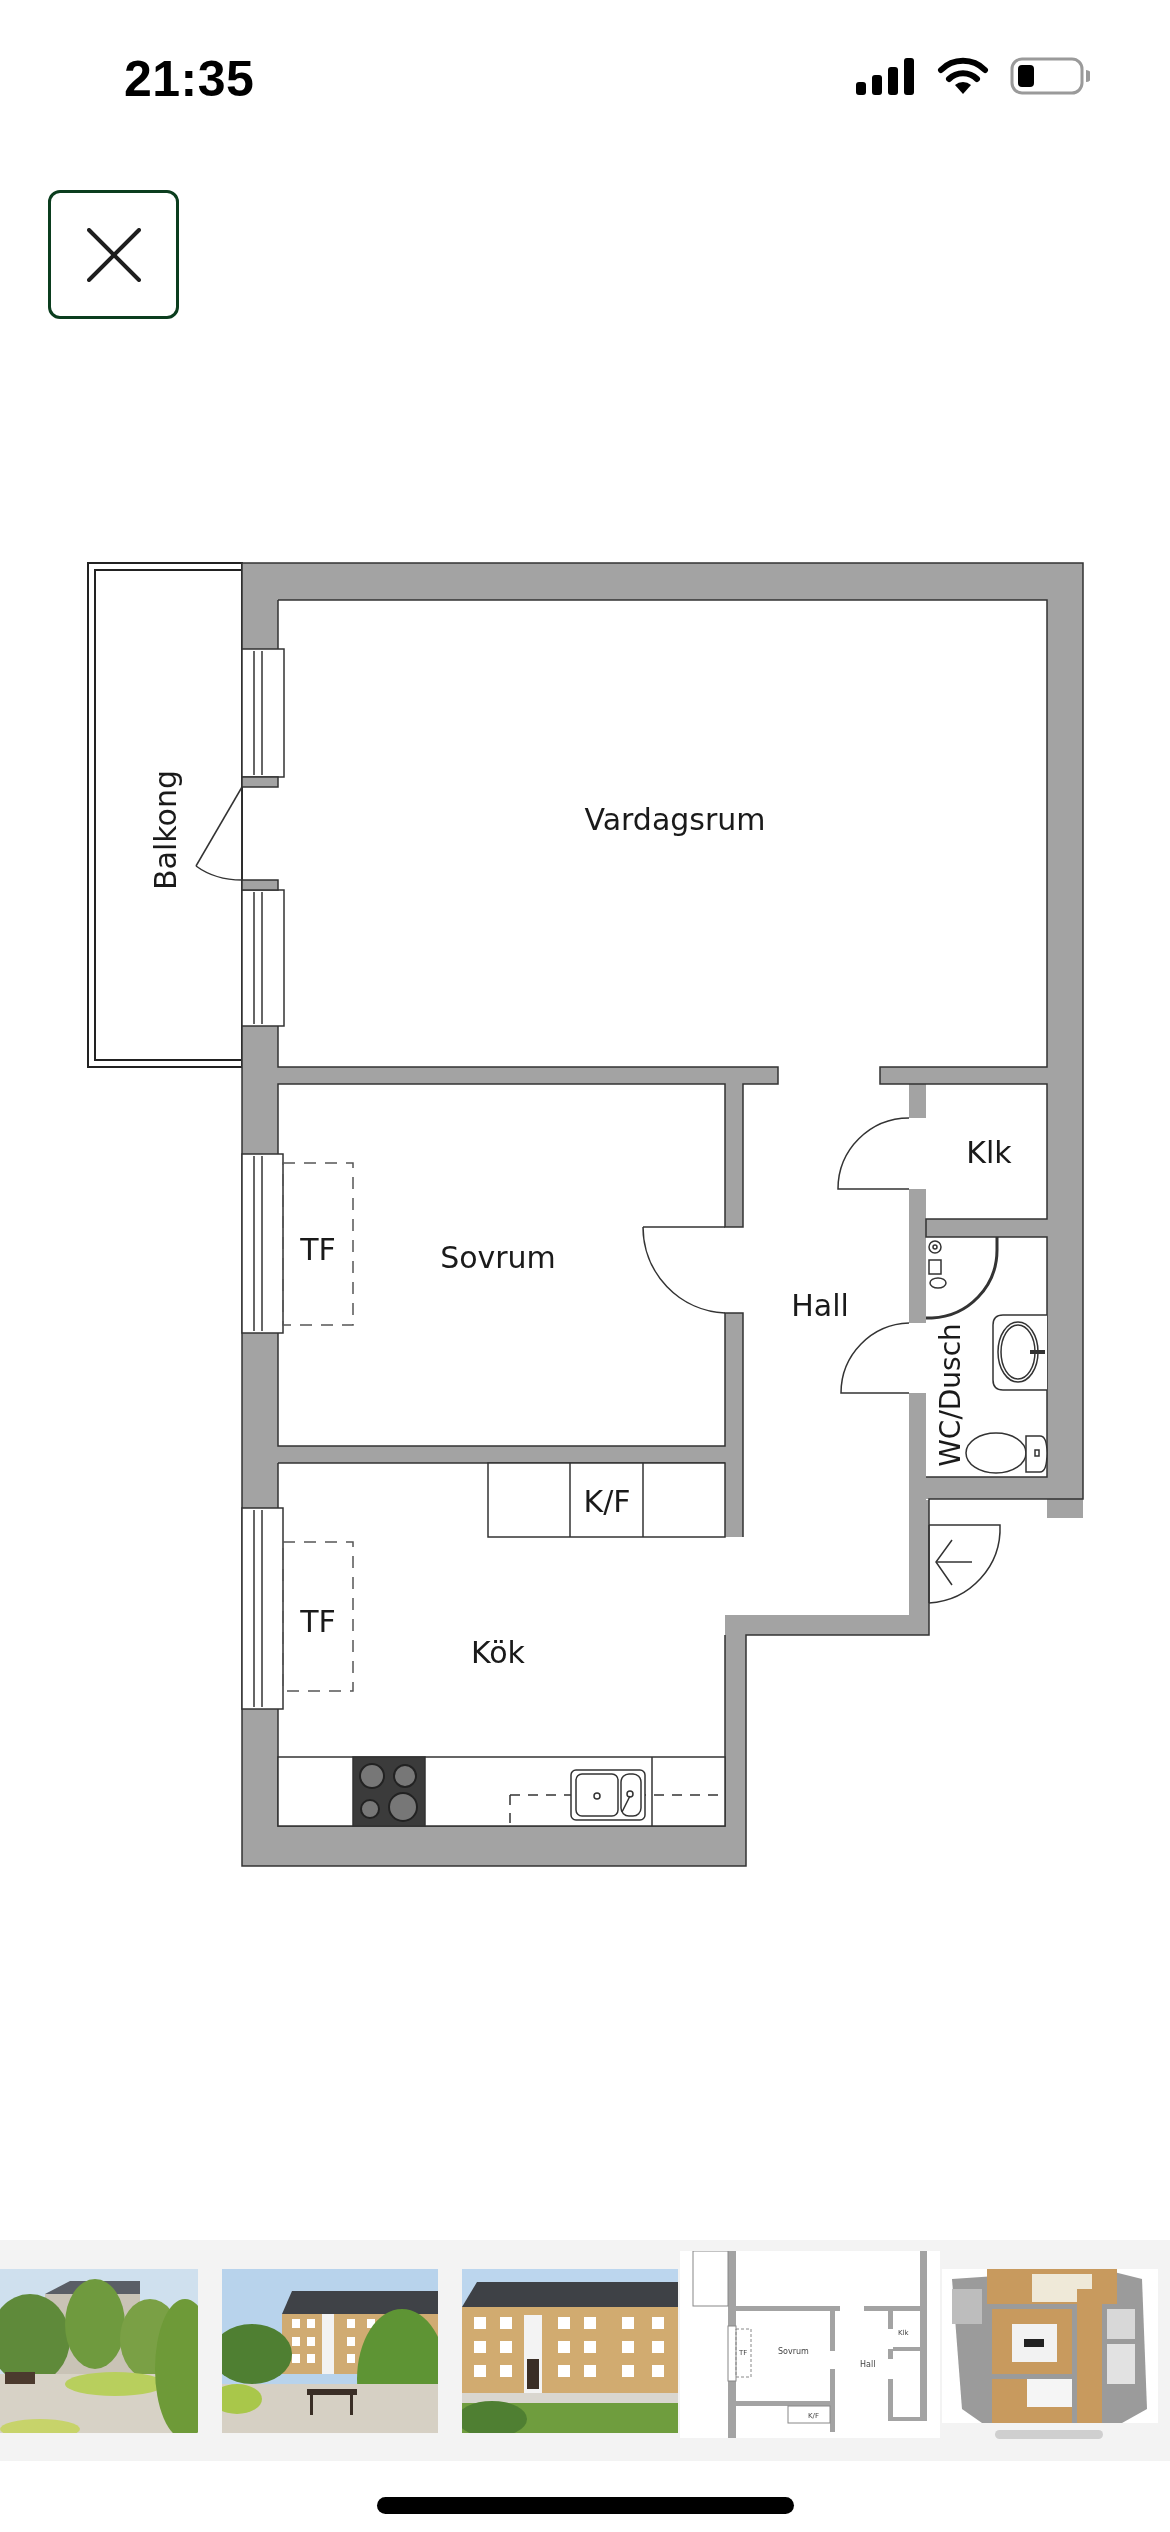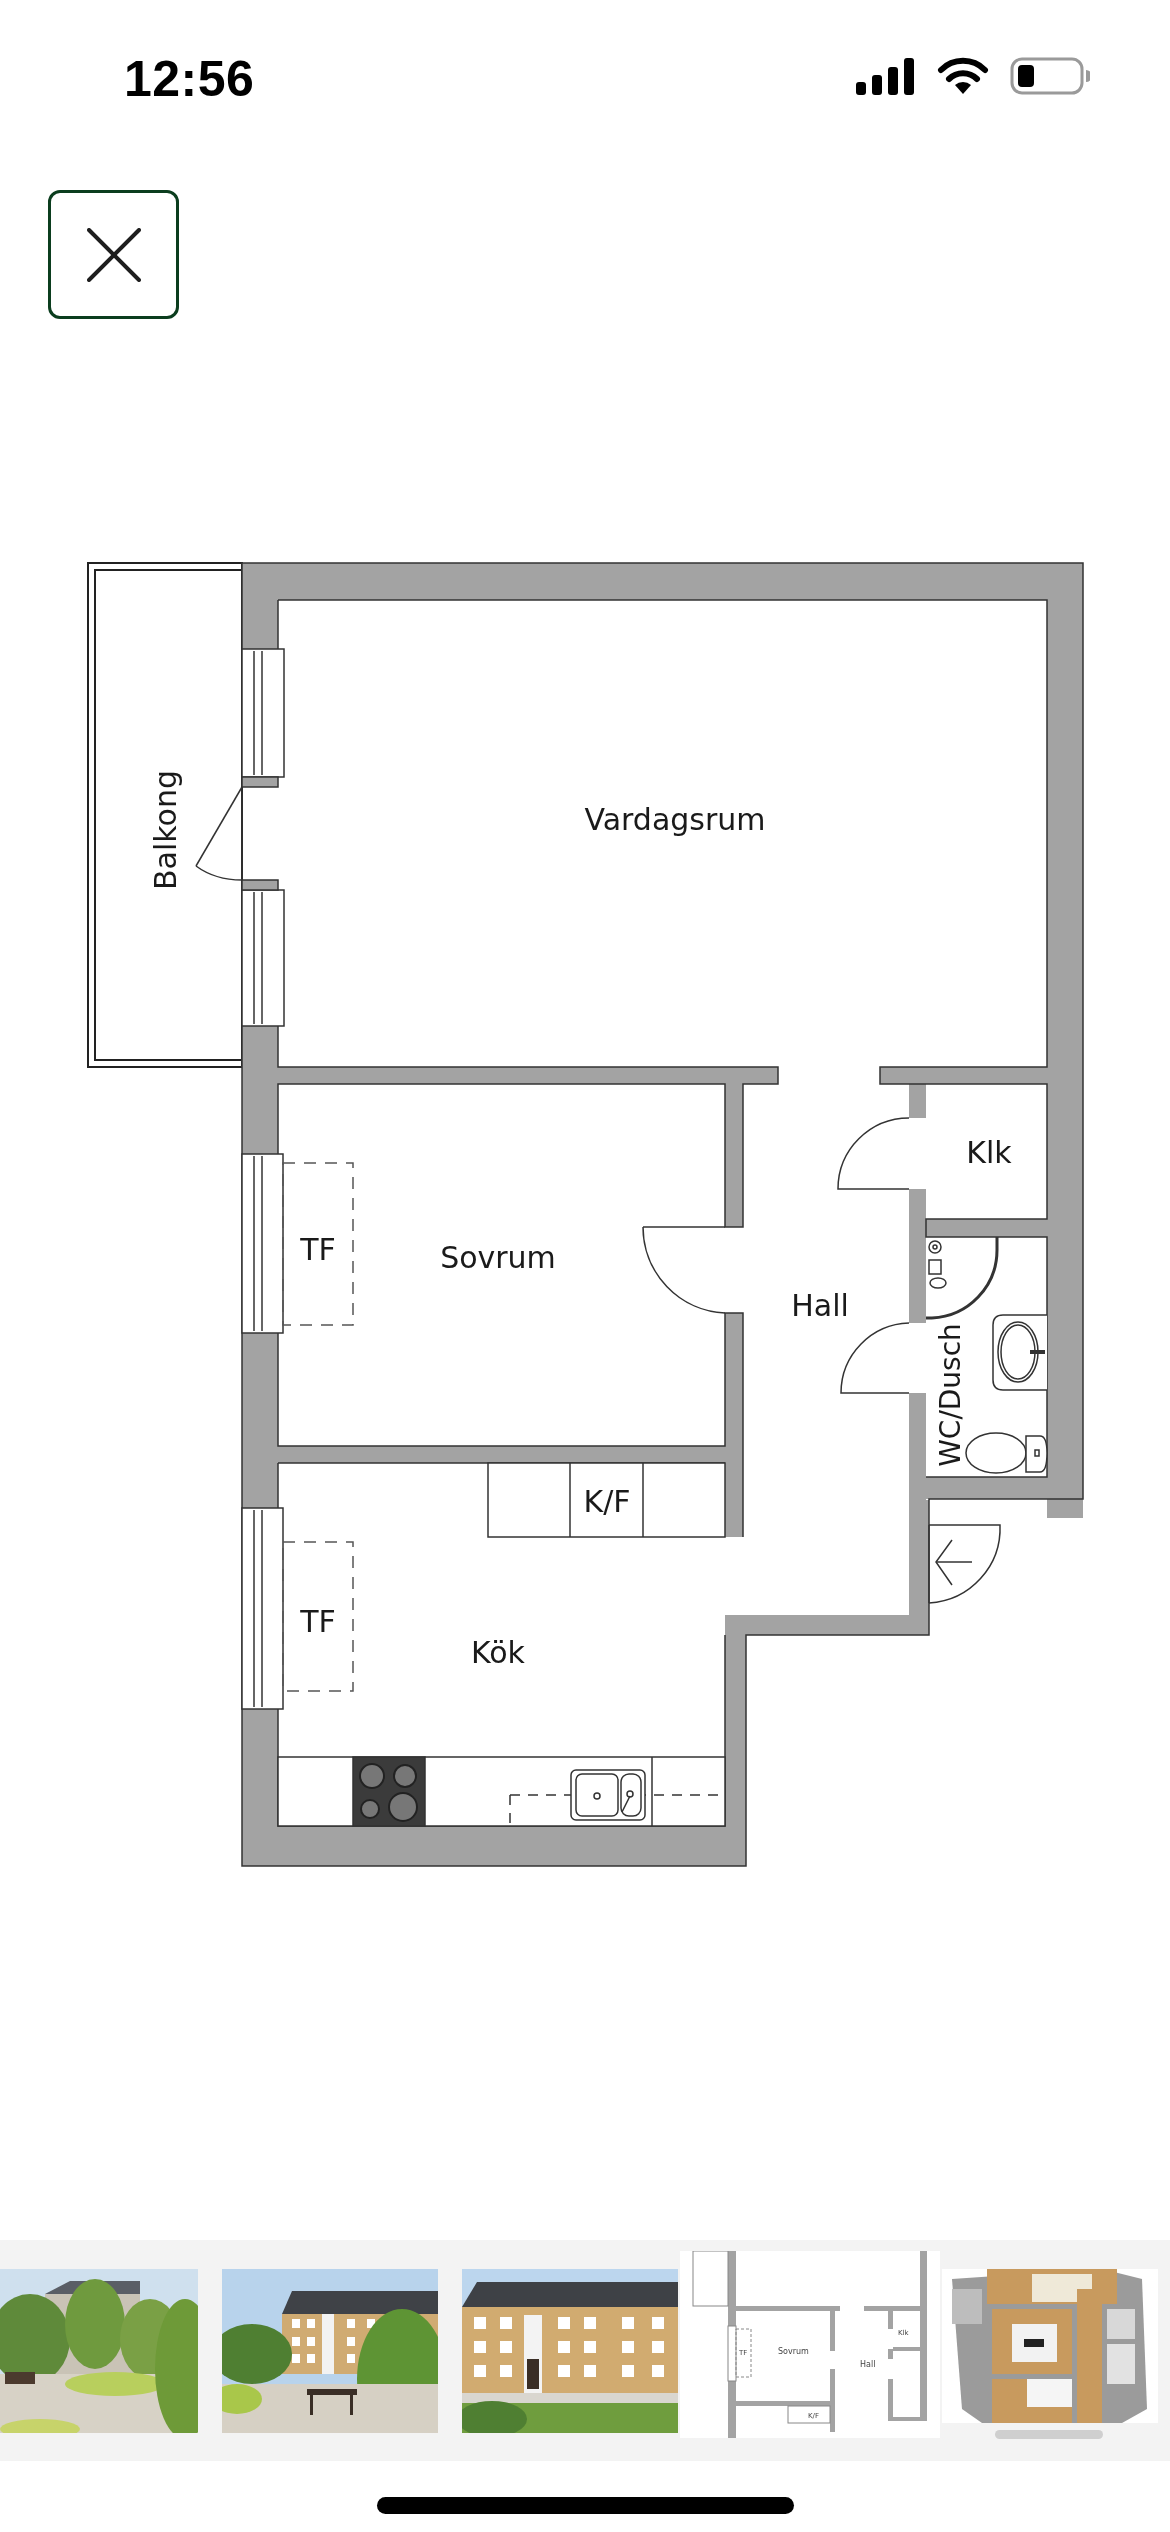--- a/index.html
+++ b/index.html
@@ -35,21 +35,21 @@
   }
   .home-indicator {
     position: absolute; left: 377px; top: 2497px; width: 417px; height: 17px;
     border-radius: 9px; background: #000;
   }
 </style>
 </head>
 <body>
 
 <div class="status-bar">
-  <div class="status-time">12:56</div>
+  <div class="status-time">21:35</div>
   <div class="status-icons">
     <svg style="left:4px" width="58" height="40" viewBox="0 0 58 40">
       <rect x="0" y="26" width="10" height="13" rx="3" fill="#000"></rect>
       <rect x="16" y="19" width="10" height="20" rx="3" fill="#000"></rect>
       <rect x="32" y="11" width="10" height="28" rx="3" fill="#000"></rect>
       <rect x="48" y="2" width="10" height="37" rx="3" fill="#000"></rect>
     </svg>
     <svg style="left:85px" width="52" height="40" viewBox="0 0 52 40">
       <path d="M26 38 L18 29 A12 12 0 0 1 34 29 Z" fill="#000"></path>
       <path d="M12 23 A20 20 0 0 1 40 23" stroke="#000" stroke-width="6" fill="none" stroke-linecap="round"></path>

